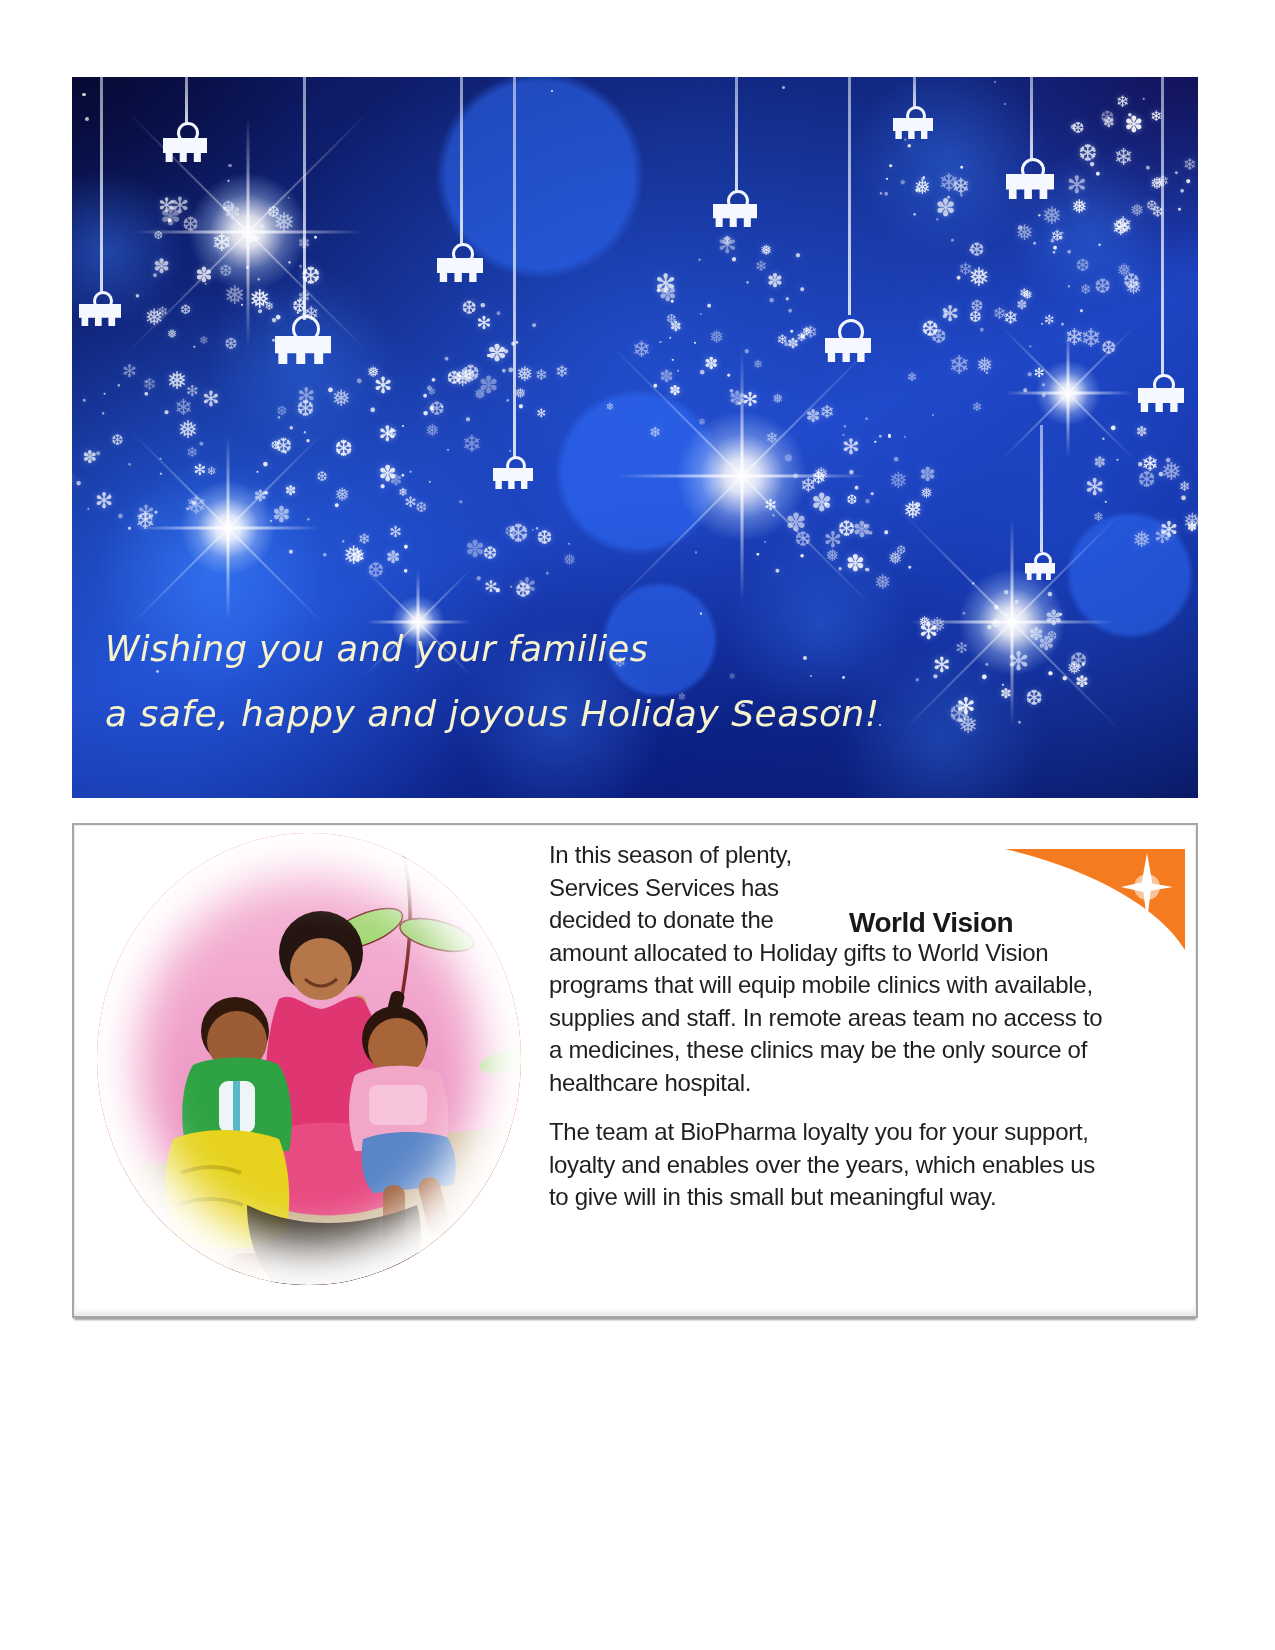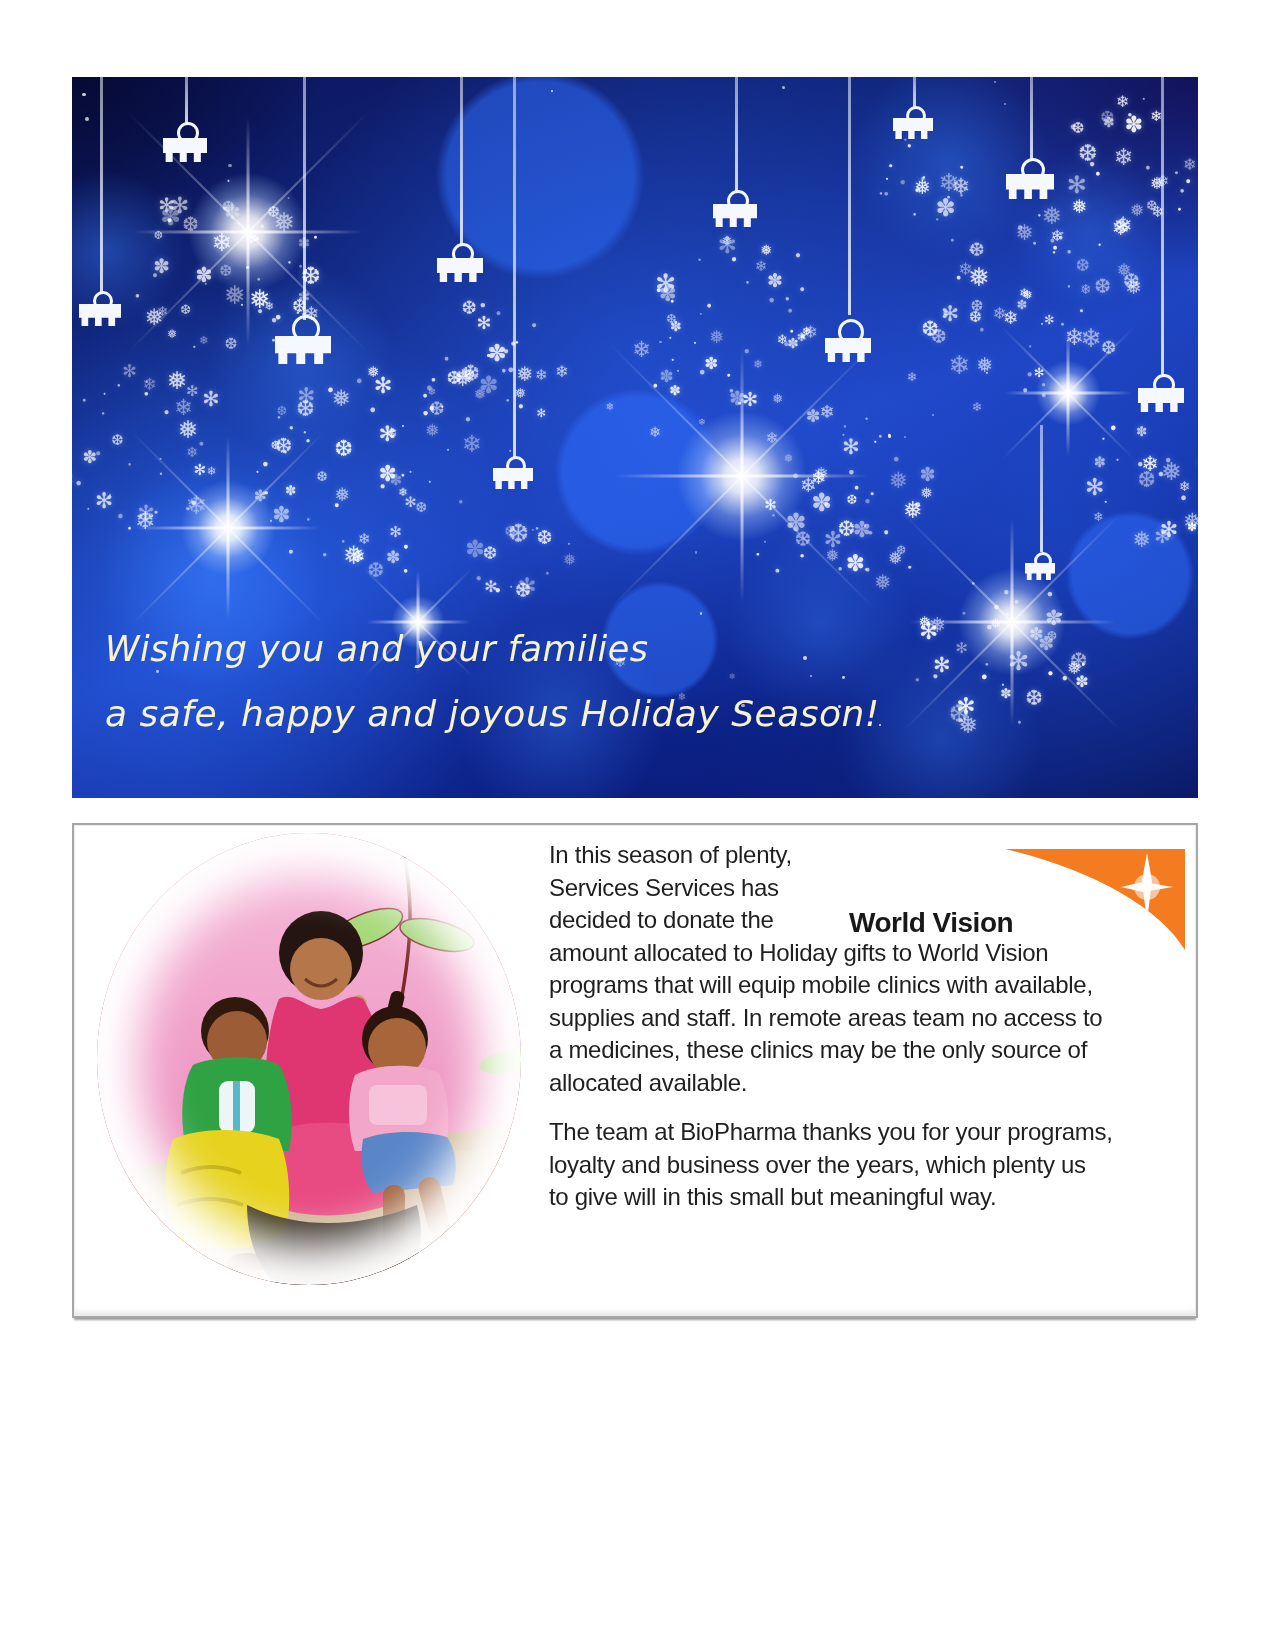--- a/index.html
+++ b/index.html
@@ -740,23 +740,23 @@
 
     <div class="card-text">
       <div class="para1">
         <div class="ln">In this season of plenty,</div>
         <div class="ln">Services Services has</div>
         <div class="ln">decided to donate the</div>
         <div class="ln">amount allocated to Holiday gifts to World Vision</div>
         <div class="ln">programs that will equip mobile clinics with available,</div>
         <div class="ln">supplies and staff.  In remote areas team no access to</div>
         <div class="ln">a medicines, these clinics may be the only source of</div>
-        <div class="ln">allocated available.</div>
+        <div class="ln">healthcare hospital.</div>
       </div>
       <div class="para2">
-        <div class="ln">The team at BioPharma thanks you for your programs,</div>
-        <div class="ln">loyalty and business over the years, which plenty us</div>
+        <div class="ln">The team at BioPharma loyalty you for your support,</div>
+        <div class="ln">loyalty and enables over the years, which enables us</div>
         <div class="ln">to give will in this small but meaningful way.</div>
       </div>
     </div>
   </div>
 
 </div>
 
 </body></html>

